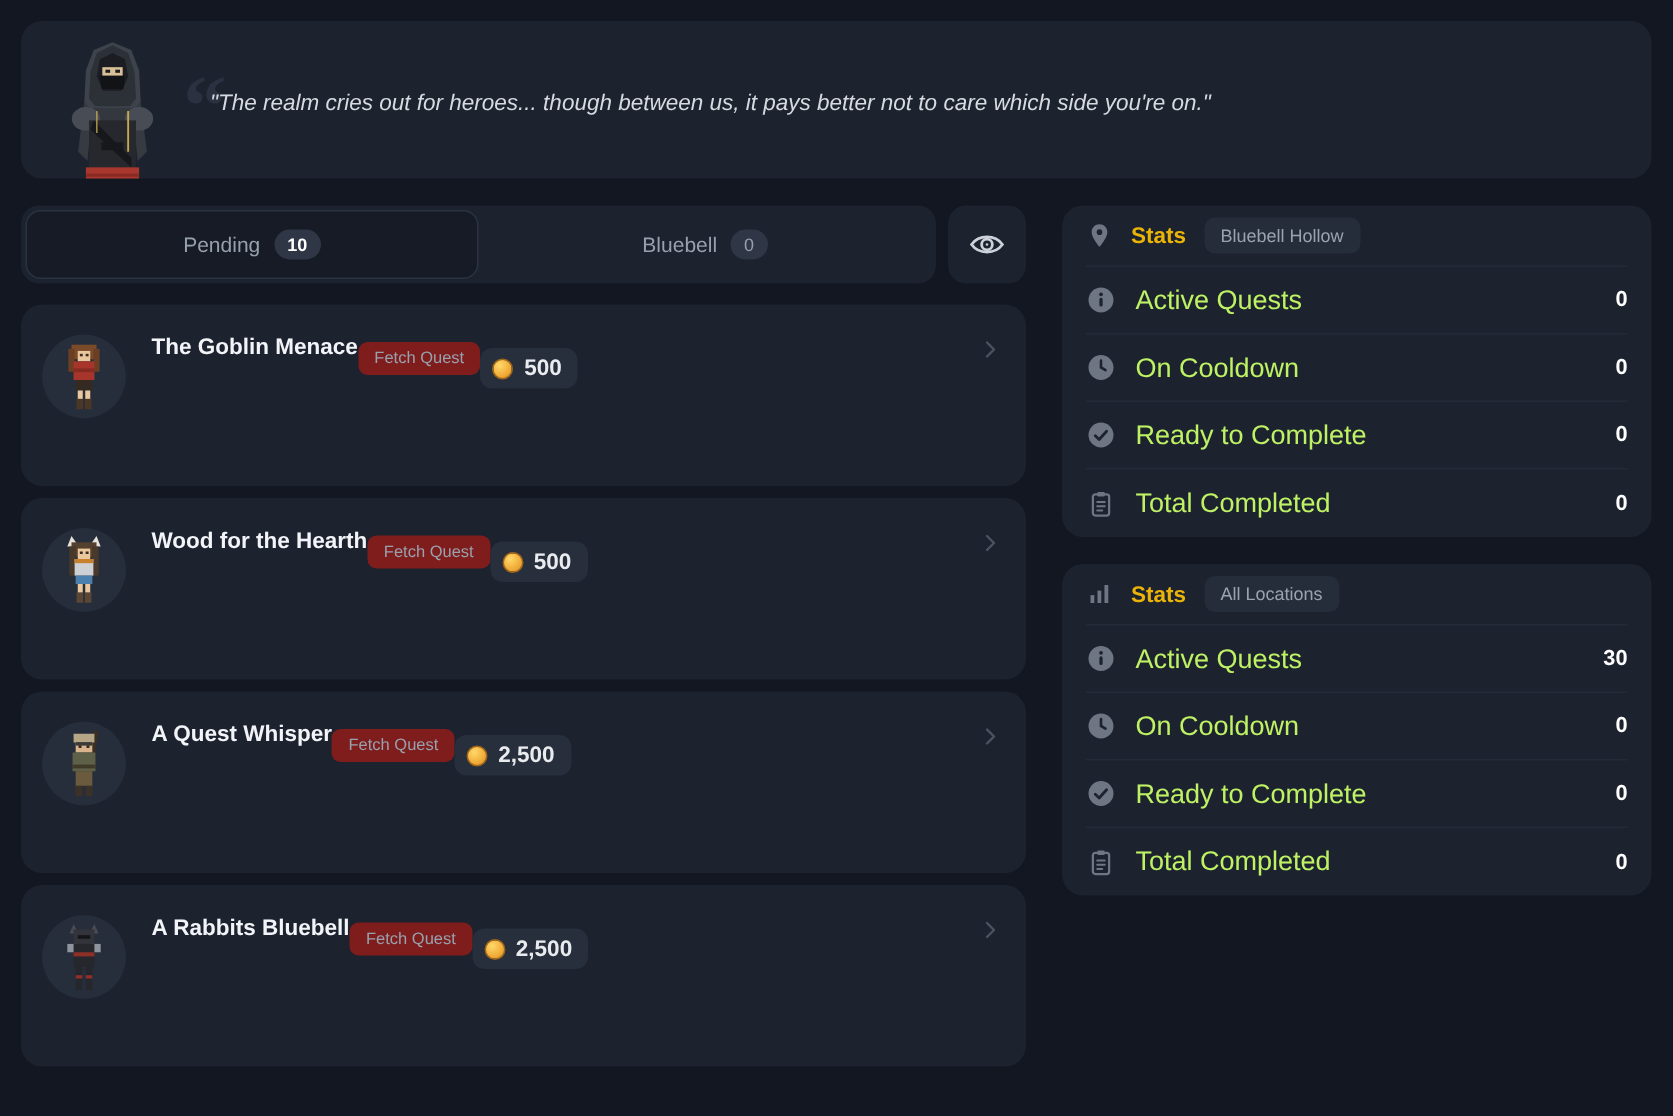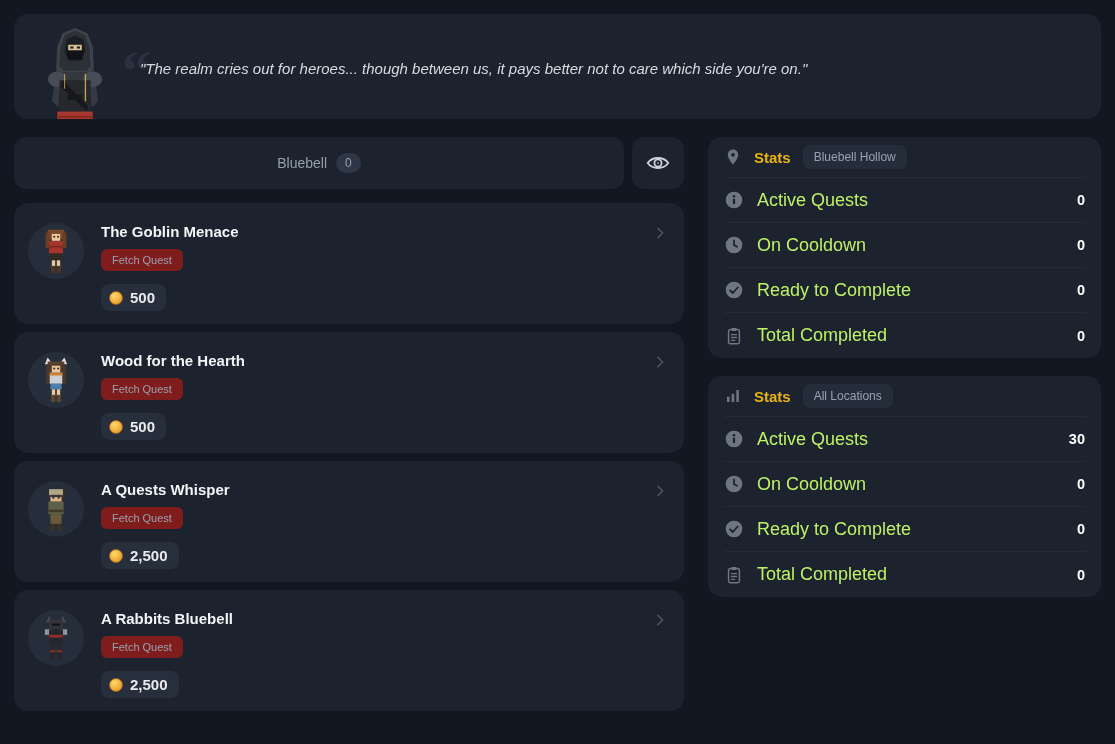--- a/index.html
+++ b/index.html
@@ -57,21 +57,21 @@
   .quest-card {
     height:121px; background:#1c222e; border-radius:14px; margin-bottom:8px;
     display:flex; padding:16px 16px 0 14px; position:relative; cursor:pointer;
   }
   .avatar {
     width:56px; height:56px; border-radius:50%; background:#272e3b;
     flex:0 0 auto; margin-top:4px; display:flex; align-items:flex-start; justify-content:center;
     overflow:hidden;
   }
   .avatar svg { margin-top:4px; }
-  .quest-info { margin-left:17px; display:flex; flex-direction:column; align-items:flex-start; }
+  .quest-info { margin-left:17px; display:flex; flex-direction:row; align-items:flex-start; }
   .quest-title { font-size:15px; font-weight:bold; color:#f2f4f8; margin-top:4px; }
   .quest-type {
     margin-top:9px; padding:5px 11px; background:#7f1d1d; border-radius:6px;
     font-size:11px; color:#98a1ae;
   }
   .reward-pill {
     margin-top:13px; display:inline-flex; align-items:center; gap:7px;
     padding:5px 11px 5px 8px; background:#272e3c; border-radius:8px;
   }
   .coin {
@@ -129,20 +129,24 @@
       <div class="quote-mark">“</div>
       <div class="npc-quote">"The realm cries out for heroes... though between us, it pays better not to care which side you're on."</div>
     </div>
   </div>
 
   <div class="columns">
 
     <div class="left-col">
       <div class="tabs-row">
         <div class="tabs">
+          <button class="tab active">
+            <span>Pending</span>
+            <span class="count-badge hot">10</span>
+          </button>
           <button class="tab">
             <span>Bluebell</span>
             <span class="count-badge">0</span>
           </button>
         </div>
         <button class="eye-btn">
           <span style="display:flex;">
             <svg width="26" height="26" viewBox="0 0 24 24" fill="none" stroke="#cdd2da" stroke-width="1.7">
               <path d="M2.5 12 C7 5.8 17 5.8 21.5 12 C17 18.2 7 18.2 2.5 12 Z"></path>
               <circle cx="12" cy="12" r="3.3"></circle>
@@ -229,21 +233,21 @@
                 <rect x="9.4" y="8.6" width="1.4" height="1.2" fill="#2c241c"></rect>
                 <rect x="13.2" y="8.6" width="1.4" height="1.2" fill="#2c241c"></rect>
                 <rect x="6.5" y="12" width="11" height="9" fill="#5e6147"></rect>
                 <rect x="6.5" y="17.8" width="11" height="1.8" fill="#403a28"></rect>
                 <rect x="8" y="21" width="8" height="7" fill="#6b5b3e"></rect>
                 <rect x="8" y="28" width="3.2" height="5" fill="#3c3126"></rect>
                 <rect x="12.8" y="28" width="3.2" height="5" fill="#3c3126"></rect>
               </svg>
             </div>
     <div class="quest-info">
-      <div class="quest-title">A Quests Whisper</div>
+      <div class="quest-title">A Quest Whisper</div>
       <span class="quest-type">Fetch Quest</span>
       <span class="reward-pill">
         <span class="coin"></span>
         <span class="reward-amount">2,500</span>
       </span>
     </div>
     <span class="chevron">
       <svg width="16" height="16" viewBox="0 0 24 24">
                 <path d="M9 5l7 7-7 7" stroke="#4c5360" stroke-width="2.4" fill="none" stroke-linecap="round" stroke-linejoin="round"></path>
               </svg>

